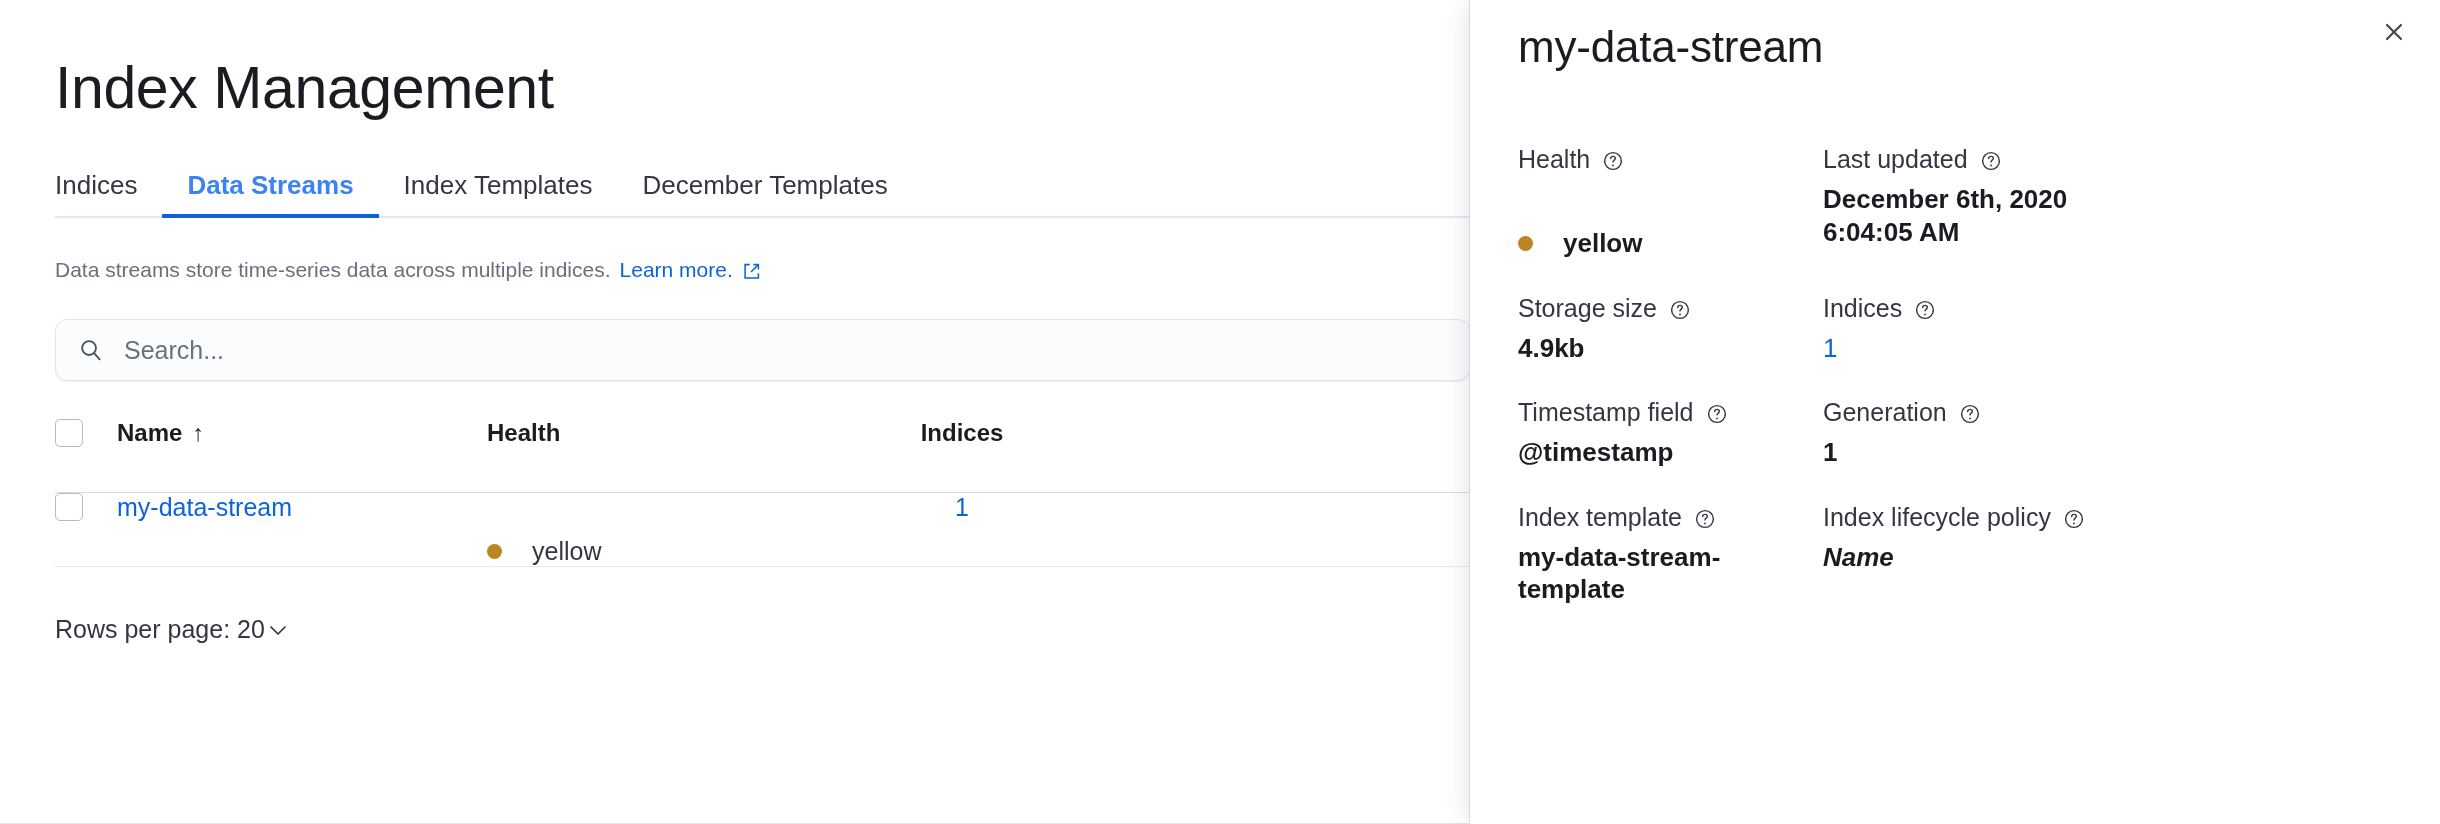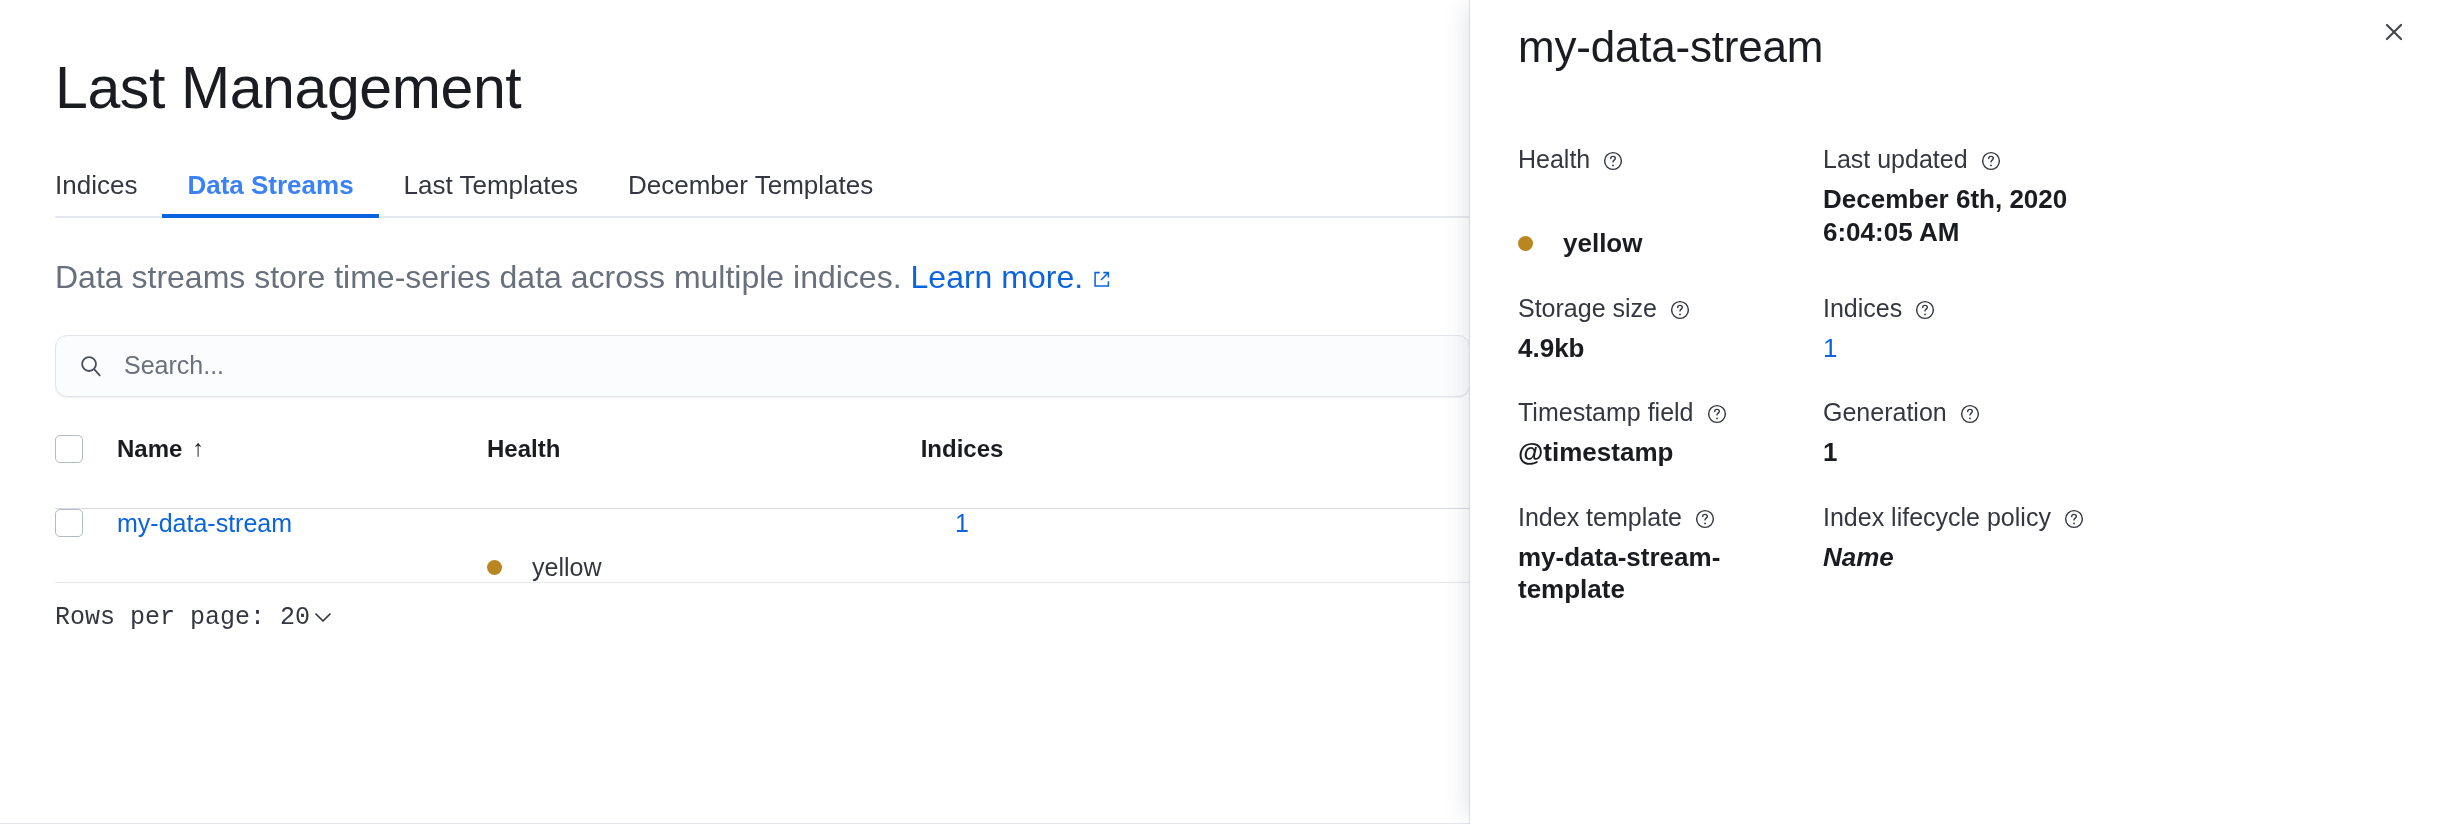--- a/index.html
+++ b/index.html
@@ -81,21 +81,21 @@
     position: absolute;
     left: 0; right: 0;
     bottom: -2px;
     height: 4px;
     background: #0b64dd;
   }
 
   
   .desc {
     margin-top: 37px;
-    font-size: 32px;
+    font-size: 21px;
     color: #69707d;
     line-height: 1.4;
     display: flex;
     align-items: center;
     flex-wrap: wrap;
     gap: 0;
   }
   .desc a {
     color: #0b64dd;
     text-decoration: none;
@@ -190,28 +190,27 @@
     margin-top: 44px;
   }
   .dot {
     width: 15px; height: 15px;
     border-radius: 50%;
     display: inline-block;
     flex: none;
   }
 
   .rows-per-page {
-    margin-top: 20px;
+    margin-top: 48px;
     display: inline-flex;
     align-items: center;
     gap: 1px;
     font-size: 25px;
     color: #343741;
     cursor: pointer;
-    font-family: Liberation Mono, monospace;
   }
   .chev { width: 24px; height: 24px; display: inline-block; }
 
   
   .flyout {
     position: absolute;
     left: 1470px; top: 0;
     width: 970px;
     height: 824px;
     background: #ffffff;
@@ -275,26 +274,26 @@
   .fld-value.none { font-style: italic; font-weight: 700; }
 </style>
 </head>
 <body>
 
 <div id="root">
 
   <div class="page-panel">
     <div class="page-inner">
 
-      <h1 class="page-title">Last Management</h1>
+      <h1 class="page-title">Index Management</h1>
 
       <div class="tabs">
         <button class="tab">Indices</button>
         <button class="tab active">Data Streams</button>
-        <button class="tab">Last Templates</button>
+        <button class="tab">Index Templates</button>
         <button class="tab">December Templates</button>
       </div>
 
       <div class="desc">
         <span>Data streams store time-series data across multiple indices.</span>
         <a href="#">Learn more.</a>
         <span class="ext-icon">
           <svg width="19" height="19" viewBox="0 0 16 16" fill="none" stroke="#0b64dd" stroke-width="1.3">
             <path d="M6.5 2.2H2.6v11.2h11.2V9.5"></path>
             <path d="M9.6 2.2h4.2v4.2"></path>

